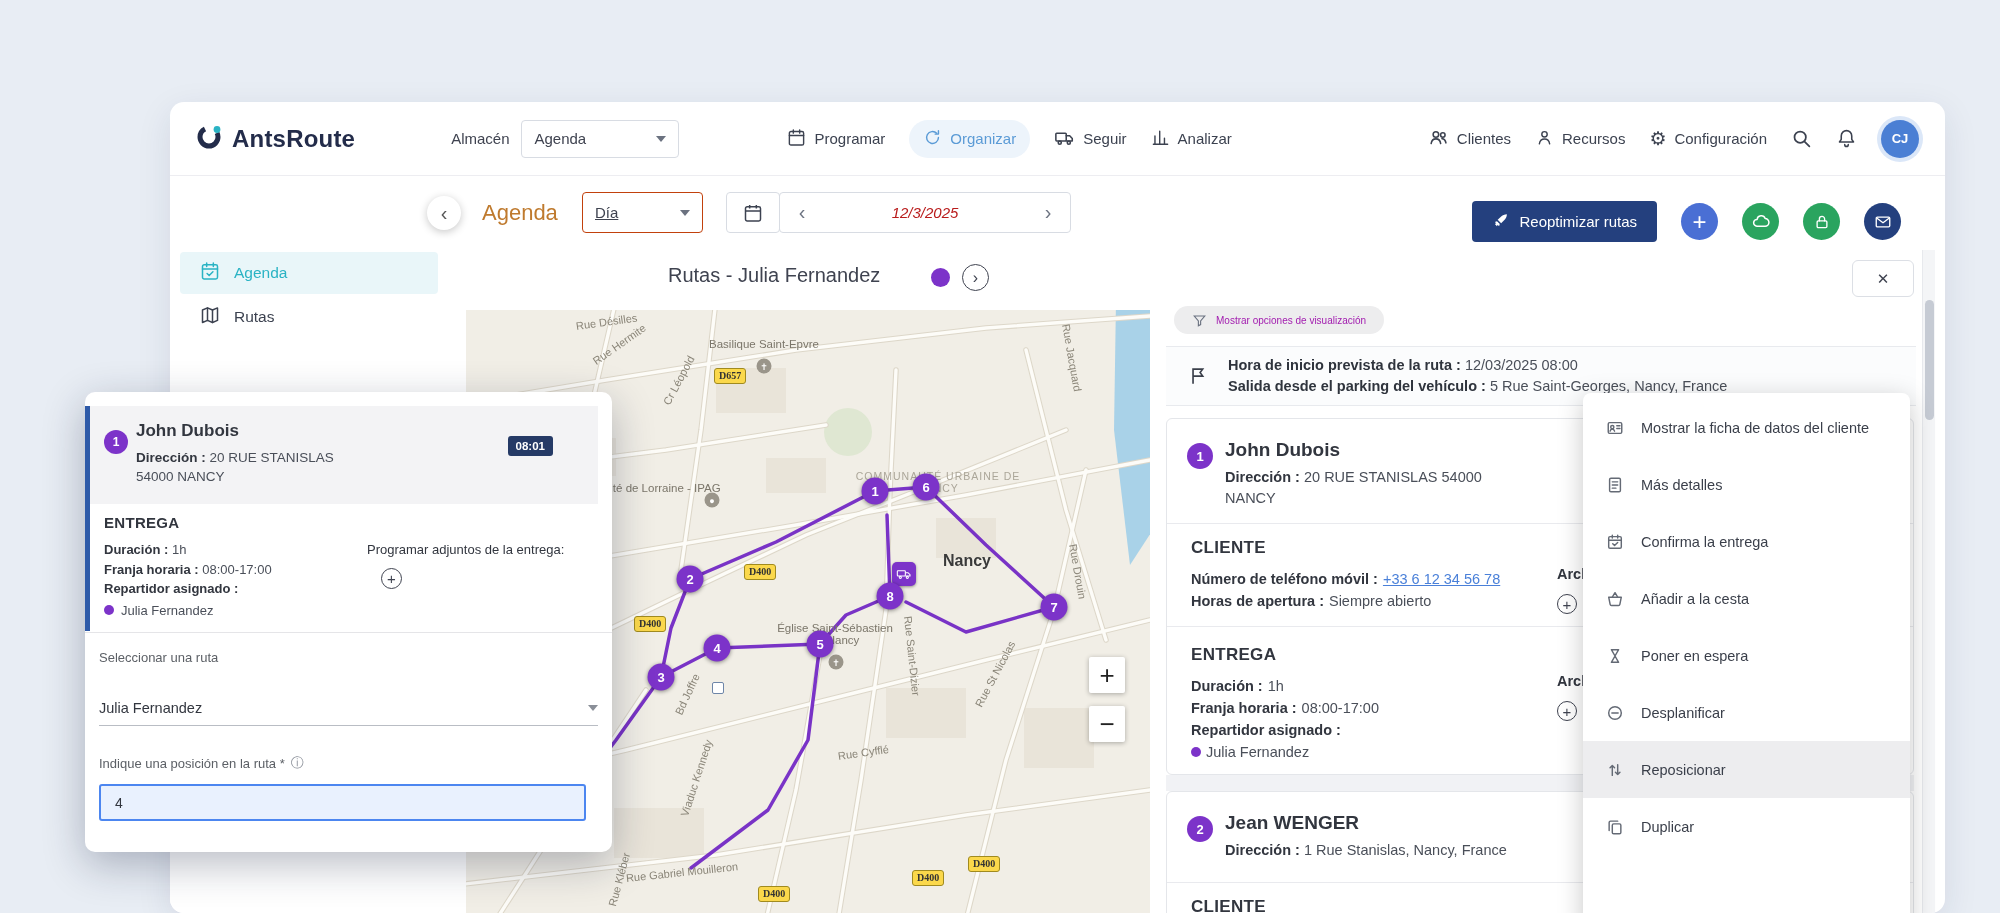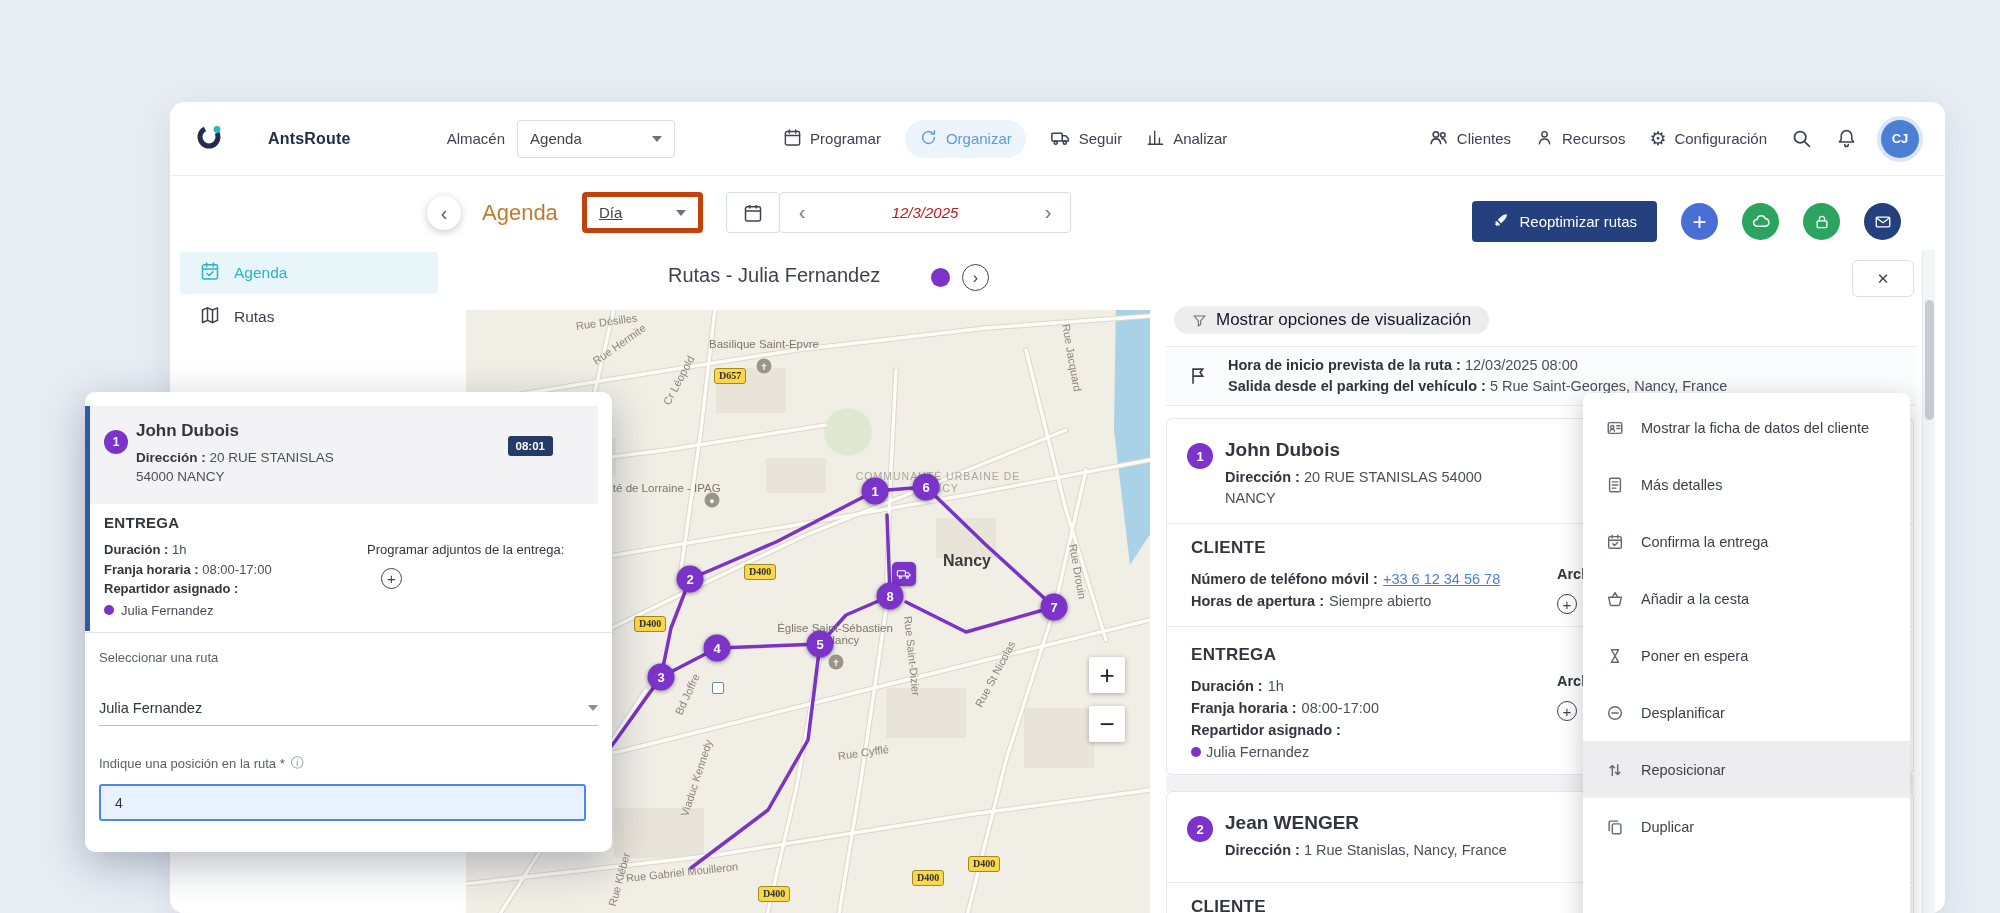--- a/index.html
+++ b/index.html
@@ -8,21 +8,21 @@
   .stage { position:relative; width:2000px; height:913px; background:#e8edf4; overflow:hidden; }
 
   
   .app { position:absolute; left:170px; top:102px; width:1775px; height:811px;
          background:#fff; border-radius:14px; box-shadow:0 10px 34px rgba(25,40,80,.10); overflow:hidden; }
 
   
   .navbar { position:absolute; left:0; top:0; right:0; height:74px; display:flex; align-items:center;
             border-bottom:1px solid #ededf1; padding:0 26px; }
   .logo { display:flex; align-items:center; gap:9px; }
-  .logo-text { font-size:16px; font-weight:700; color:#232c4a; letter-spacing:.2px;margin-left:36px; }
+  .logo-text { font-size:24px; font-weight:700; color:#232c4a; letter-spacing:.2px; }
   .wh-label { margin-left:96px; font-size:15px; color:#3f4350; }
   .wh-select { margin-left:12px; width:158px; height:38px; border:1px solid #d8dce3; border-radius:4px;
                display:flex; align-items:center; justify-content:space-between; padding:0 12px;
                font-size:15px; color:#3f4350; cursor:pointer; background:#fff; }
   .caret-down { width:0; height:0; border-left:5px solid transparent; border-right:5px solid transparent;
                 border-top:6px solid #6b7280; }
   .nav-main { display:flex; align-items:center; gap:24px; margin-left:108px; }
   .nav-item { display:flex; align-items:center; gap:8px; font-size:15px; color:#3c4250; cursor:pointer; white-space:nowrap; }
   .nav-item svg, .side-icon svg { stroke:#3c4250; fill:none; stroke-width:1.8; stroke-linecap:round; stroke-linejoin:round; }
   .nav-item.active { color:#5b9bd6; background:#edf4fb; padding:8px 14px; border-radius:20px; }
@@ -34,21 +34,21 @@
   .avatar { width:38px; height:38px; border-radius:50%; background:#4a7fd4; color:#fff; font-size:13px;
             font-weight:700; display:flex; align-items:center; justify-content:center;
             box-shadow:0 0 0 4px #dbe7f8; cursor:pointer; }
 
   
   .toolbar { position:absolute; left:0; top:74px; right:0; height:74px; }
   .back-circle { position:absolute; left:257px; top:20px; width:34px; height:34px; border-radius:50%;
                  background:#fff; box-shadow:0 2px 9px rgba(0,0,0,.22); display:flex; align-items:center;
                  justify-content:center; color:#555; font-size:20px; cursor:pointer; z-index:6; }
   .tb-title { position:absolute; left:312px; top:24px; font-size:22px; color:#bf7a2e; }
-  .view-select { position:absolute; left:412px; top:16px; width:121px; height:41px; border:5px solid #c2410c;
+  .view-select { position:absolute; left:412px; top:16px; width:121px; height:41px; border:1px solid #c2410c;
                  border-radius:4px; display:flex; align-items:center; justify-content:space-between;
                  padding:0 12px; font-size:15px; cursor:pointer;text-decoration:underline; }
   .cal-btn { position:absolute; left:556px; top:16px; width:54px; height:41px; border:1px solid #d8dce3;
              border-radius:4px; display:flex; align-items:center; justify-content:center; cursor:pointer; }
   .cal-btn svg { stroke:#3c4250; fill:none; stroke-width:1.8; }
   .date-group { position:absolute; left:609px; top:16px; width:292px; height:41px; border:1px solid #d8dce3;
                 border-radius:4px; display:flex; align-items:center; }
   .date-chev { width:44px; text-align:center; font-size:20px; color:#6b7280; cursor:pointer; }
   .date-text { flex:1; text-align:center; font-size:15px; color:#b91c1c;font-style:italic; }
   .right-tools { position:absolute; right:44px; top:25px; display:flex; align-items:center; gap:24px; }
@@ -99,21 +99,21 @@
   .veh-marker svg { stroke:#fff; fill:none; stroke-width:1.6; }
   .transit-icon { position:absolute; width:12px; height:12px; background:#fff; border:1.5px solid #6e86a8;
                   border-radius:2px; transform:translate(-50%,-50%); z-index:1; }
   .zoom-btn { position:absolute; left:623px; width:36px; height:36px; background:#fff; box-shadow:0 1px 5px rgba(0,0,0,.3);
               display:flex; align-items:center; justify-content:center; font-size:26px; color:#222; cursor:pointer;
               border-radius:2px; z-index:4; }
 
   
   .panel { position:absolute; left:996px; top:196px; width:750px; bottom:0; background:#fff; }
   .pill { position:absolute; left:8px; top:8px; height:28px; background:#ededee; border-radius:17px;
-          display:flex; align-items:center; gap:9px; padding:0 18px; font-size:17px; color:#0f172a; cursor:pointer; }
+          display:flex; align-items:center; gap:9px; padding:0 18px; font-size:10px; color:#a21caf; cursor:pointer; }
   .pill svg { stroke:#6b7280; fill:none; stroke-width:1.5; }
   .info-bar { position:absolute; left:0; top:48px; right:0; height:60px; background:#fbfcfd;
               border-top:1px solid #e8eaee; border-bottom:1px solid #e8eaee; display:flex; align-items:center;
               gap:18px; padding:0 22px; }
   .info-bar svg { stroke:#3a3f4a; fill:none; stroke-width:1.8; flex:none; }
   .info-lines { font-size:14.5px; line-height:21px; color:#4a4f59; }
   .info-lines b { color:#2f343d; }
   .card { position:absolute; left:0; right:2px; background:#fff; border:1px solid #e4e6ea; border-radius:6px; overflow:hidden; }
   .card1 { top:120px; height:357px; }
   .card2 { top:493px; height:200px; }

